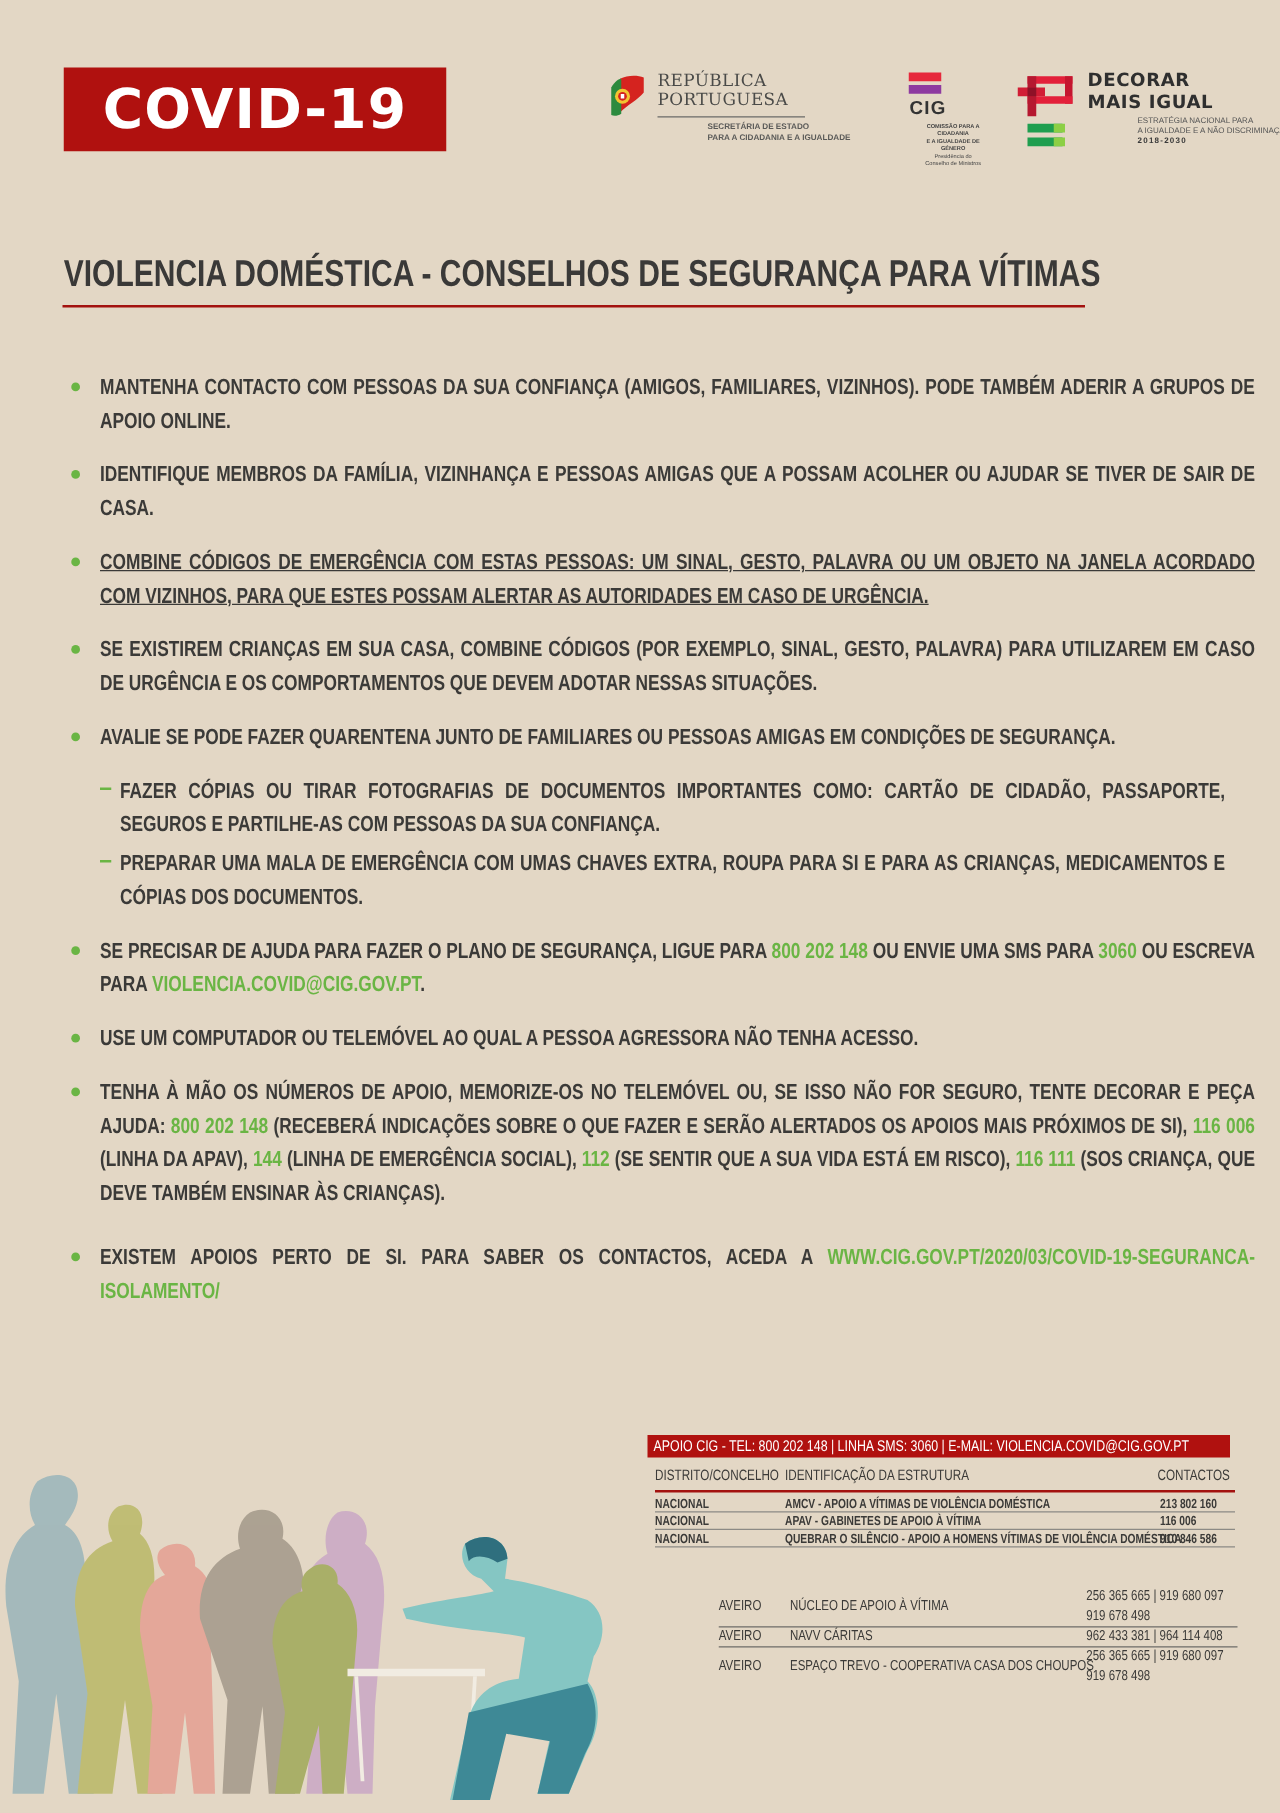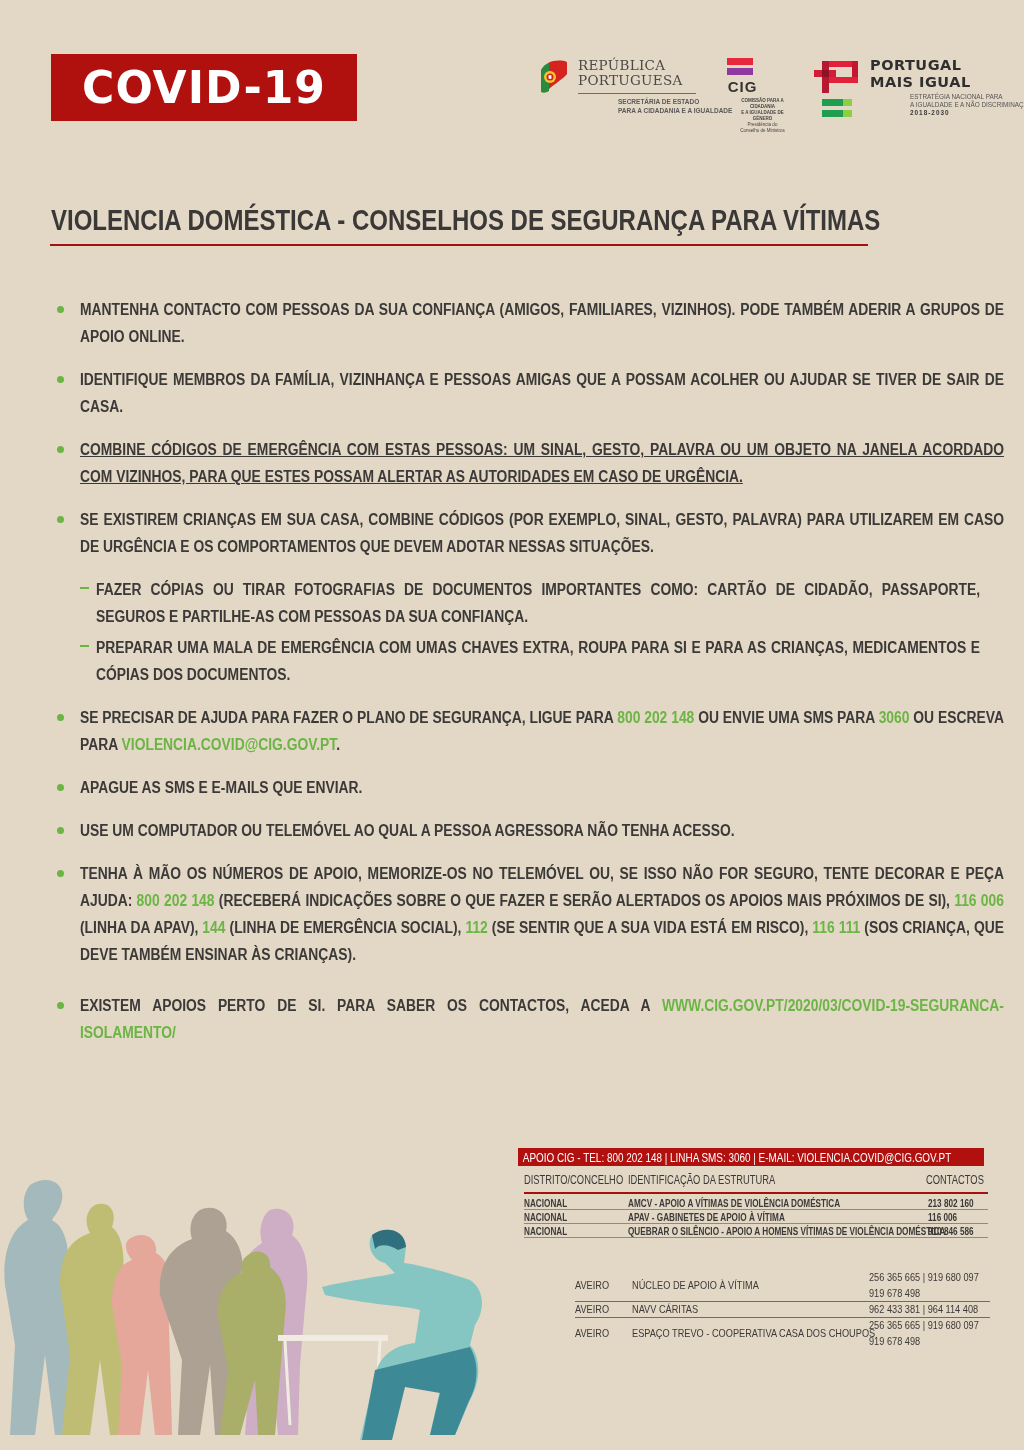--- a/index.html
+++ b/index.html
@@ -17,21 +17,21 @@
     text-transform: uppercase;
     transform-origin: left center;
   }
   
   .covid-badge {
     position: absolute; left: 51px; top: 54px; width: 306px; height: 67px;
     background: #b0110f; color: #fff;
     display: flex; align-items: center; justify-content: center;
     font-family: "DejaVu Sans", sans-serif; font-weight: bold; font-size: 44px; letter-spacing: 1px;
   }
-  .logo-rp { position: absolute; left: 540px; top: 58px; width: 150px; height: 62px; }
+  .logo-rp { position: absolute; left: 488px; top: 58px; width: 150px; height: 62px; }
   .logo-rp .flag { position: absolute; left: 0; top: 2px; width: 28px; height: 34px; }
   .logo-rp .name { position: absolute; left: 38px; top: 0; font-family: "DejaVu Serif", serif; font-size: 13.5px; line-height: 15px; color: #4a4a48; letter-spacing: 0.3px; }
   .logo-rp .rule { position: absolute; left: 38px; top: 35px; width: 118px; height: 1px; background: #6b6b68; }
   .logo-rp .sub { position: absolute; left: 38px; top: 39px; font-size: 6.5px; line-height: 9px; font-weight: bold; color: #5a5a58; white-space: nowrap; }
 
   .logo-cig { position: absolute; left: 700px; top: 58px; width: 85px; height: 62px; text-align: center; }
   .logo-cig .bar1 { position: absolute; left: 27px; top: 0; width: 26px; height: 7px; background: #e6283c; }
   .logo-cig .bar2 { position: absolute; left: 27px; top: 10px; width: 26px; height: 7px; background: #8e3aa0; }
   .logo-cig .cig { position: absolute; left: 0; top: 20px; width: 85px; font-size: 15px; font-weight: bold; color: #333; letter-spacing: 1px; }
   .logo-cig .sub { position: absolute; left: 0; top: 40px; width: 85px; font-size: 4.5px; line-height: 6px; font-weight: bold; color: #444; }
@@ -131,21 +131,21 @@
     <rect x="8" y="18" width="36" height="6" fill="#e3203a"></rect>
     <rect x="8" y="2" width="7" height="32" fill="#b51830"></rect>
     <rect x="0" y="11" width="22" height="7" fill="#d11d35"></rect>
     <rect x="8" y="11" width="7" height="7" fill="#8e1127"></rect>
     <rect x="8" y="40" width="28" height="7" fill="#1f9e4f"></rect>
     <rect x="29" y="40" width="9" height="7" fill="#8ccf45"></rect>
     <rect x="8" y="51" width="28" height="7" fill="#1f9e4f"></rect>
     <rect x="29" y="51" width="9" height="7" fill="#8ccf45"></rect>
   </svg>
   <div class="title">
-    <div>PORTUGAL</div>
+    <div>DECORAR</div>
     <div>MAIS IGUAL</div>
   </div>
   <div class="sub">
     <div>ESTRATÉGIA NACIONAL PARA</div>
     <div>A IGUALDADE E A NÃO DISCRIMINAÇÃO</div>
     <div class="yrs">2018-2030</div>
   </div>
 </div>
 
 <h1 class="page-title narrow">VIOLENCIA DOMÉSTICA - CONSELHOS DE SEGURANÇA PARA VÍTIMAS</h1>
@@ -161,38 +161,38 @@
     <span class="txt narrow">IDENTIFIQUE MEMBROS DA FAMÍLIA, VIZINHANÇA E PESSOAS AMIGAS QUE A POSSAM ACOLHER OU AJUDAR SE TIVER DE SAIR DE CASA.</span>
   </div>
   <div class="item" style="margin-bottom:16px;text-decoration:underline;">
     <span class="dot"></span>
     <span class="txt narrow">COMBINE CÓDIGOS DE EMERGÊNCIA COM ESTAS PESSOAS: UM SINAL, GESTO, PALAVRA OU UM OBJETO NA JANELA ACORDADO COM VIZINHOS, PARA QUE ESTES POSSAM ALERTAR AS AUTORIDADES EM CASO DE URGÊNCIA.</span>
   </div>
   <div class="item" style="margin-bottom:16px;">
     <span class="dot"></span>
     <span class="txt narrow">SE EXISTIREM CRIANÇAS EM SUA CASA, COMBINE CÓDIGOS (POR EXEMPLO, SINAL, GESTO, PALAVRA) PARA UTILIZAREM EM CASO DE URGÊNCIA E OS COMPORTAMENTOS QUE DEVEM ADOTAR NESSAS SITUAÇÕES.</span>
   </div>
+  <div class="item" style="margin-bottom:16px;">
+    <span class="dot"></span>
+    <span class="txt narrow">AVALIE SE PODE FAZER QUARENTENA JUNTO DE FAMILIARES OU PESSOAS AMIGAS EM CONDIÇÕES DE SEGURANÇA.</span>
+  </div>
   <div class="item sub" style="padding-left:40px; margin-bottom:4px;">
     <span class="dash" style="left:24px;"></span>
     <span class="txt narrow">FAZER CÓPIAS OU TIRAR FOTOGRAFIAS DE DOCUMENTOS IMPORTANTES COMO: CARTÃO DE CIDADÃO, PASSAPORTE, SEGUROS E PARTILHE-AS COM PESSOAS DA SUA CONFIANÇA.</span>
   </div>
   <div class="item sub" style="padding-left:40px; margin-bottom:16px;">
     <span class="dash" style="left:24px;"></span>
     <span class="txt narrow">PREPARAR UMA MALA DE EMERGÊNCIA COM UMAS CHAVES EXTRA, ROUPA PARA SI E PARA AS CRIANÇAS, MEDICAMENTOS E CÓPIAS DOS DOCUMENTOS.</span>
   </div>
 
   <div class="item" style="margin-bottom:16px;">
     <span class="dot"></span>
     <span class="txt narrow"><span>SE PRECISAR DE AJUDA PARA FAZER O PLANO DE SEGURANÇA, LIGUE PARA </span><span class="hl">800 202 148</span><span> OU ENVIE UMA SMS PARA </span><span class="hl">3060</span><span> OU ESCREVA PARA </span><span class="hl">VIOLENCIA.COVID@CIG.GOV.PT</span><span>.</span></span>
   </div>
 
-  <div class="item" style="margin-bottom:16px;">
-    <span class="dot"></span>
-    <span class="txt narrow">APAGUE AS SMS E E-MAILS QUE ENVIAR.</span>
-  </div>
   <div class="item" style="margin-bottom:16px;">
     <span class="dot"></span>
     <span class="txt narrow">USE UM COMPUTADOR OU TELEMÓVEL AO QUAL A PESSOA AGRESSORA NÃO TENHA ACESSO.</span>
   </div>
 
   <div class="item" style="margin-bottom:24px;">
     <span class="dot"></span>
     <span class="txt narrow"><span>TENHA À MÃO OS NÚMEROS DE APOIO, MEMORIZE-OS NO TELEMÓVEL OU, SE ISSO NÃO FOR SEGURO, TENTE DECORAR E PEÇA AJUDA: </span><span class="hl">800 202 148</span><span> (RECEBERÁ INDICAÇÕES SOBRE O QUE FAZER E SERÃO ALERTADOS OS APOIOS MAIS PRÓXIMOS DE SI), </span><span class="hl">116 006</span><span> (LINHA DA APAV), </span><span class="hl">144</span><span> (LINHA DE EMERGÊNCIA SOCIAL), </span><span class="hl">112</span><span> (SE SENTIR QUE A SUA VIDA ESTÁ EM RISCO), </span><span class="hl">116 111</span><span> (SOS CRIANÇA, QUE DEVE TAMBÉM ENSINAR ÀS CRIANÇAS).</span></span>
   </div>
 

